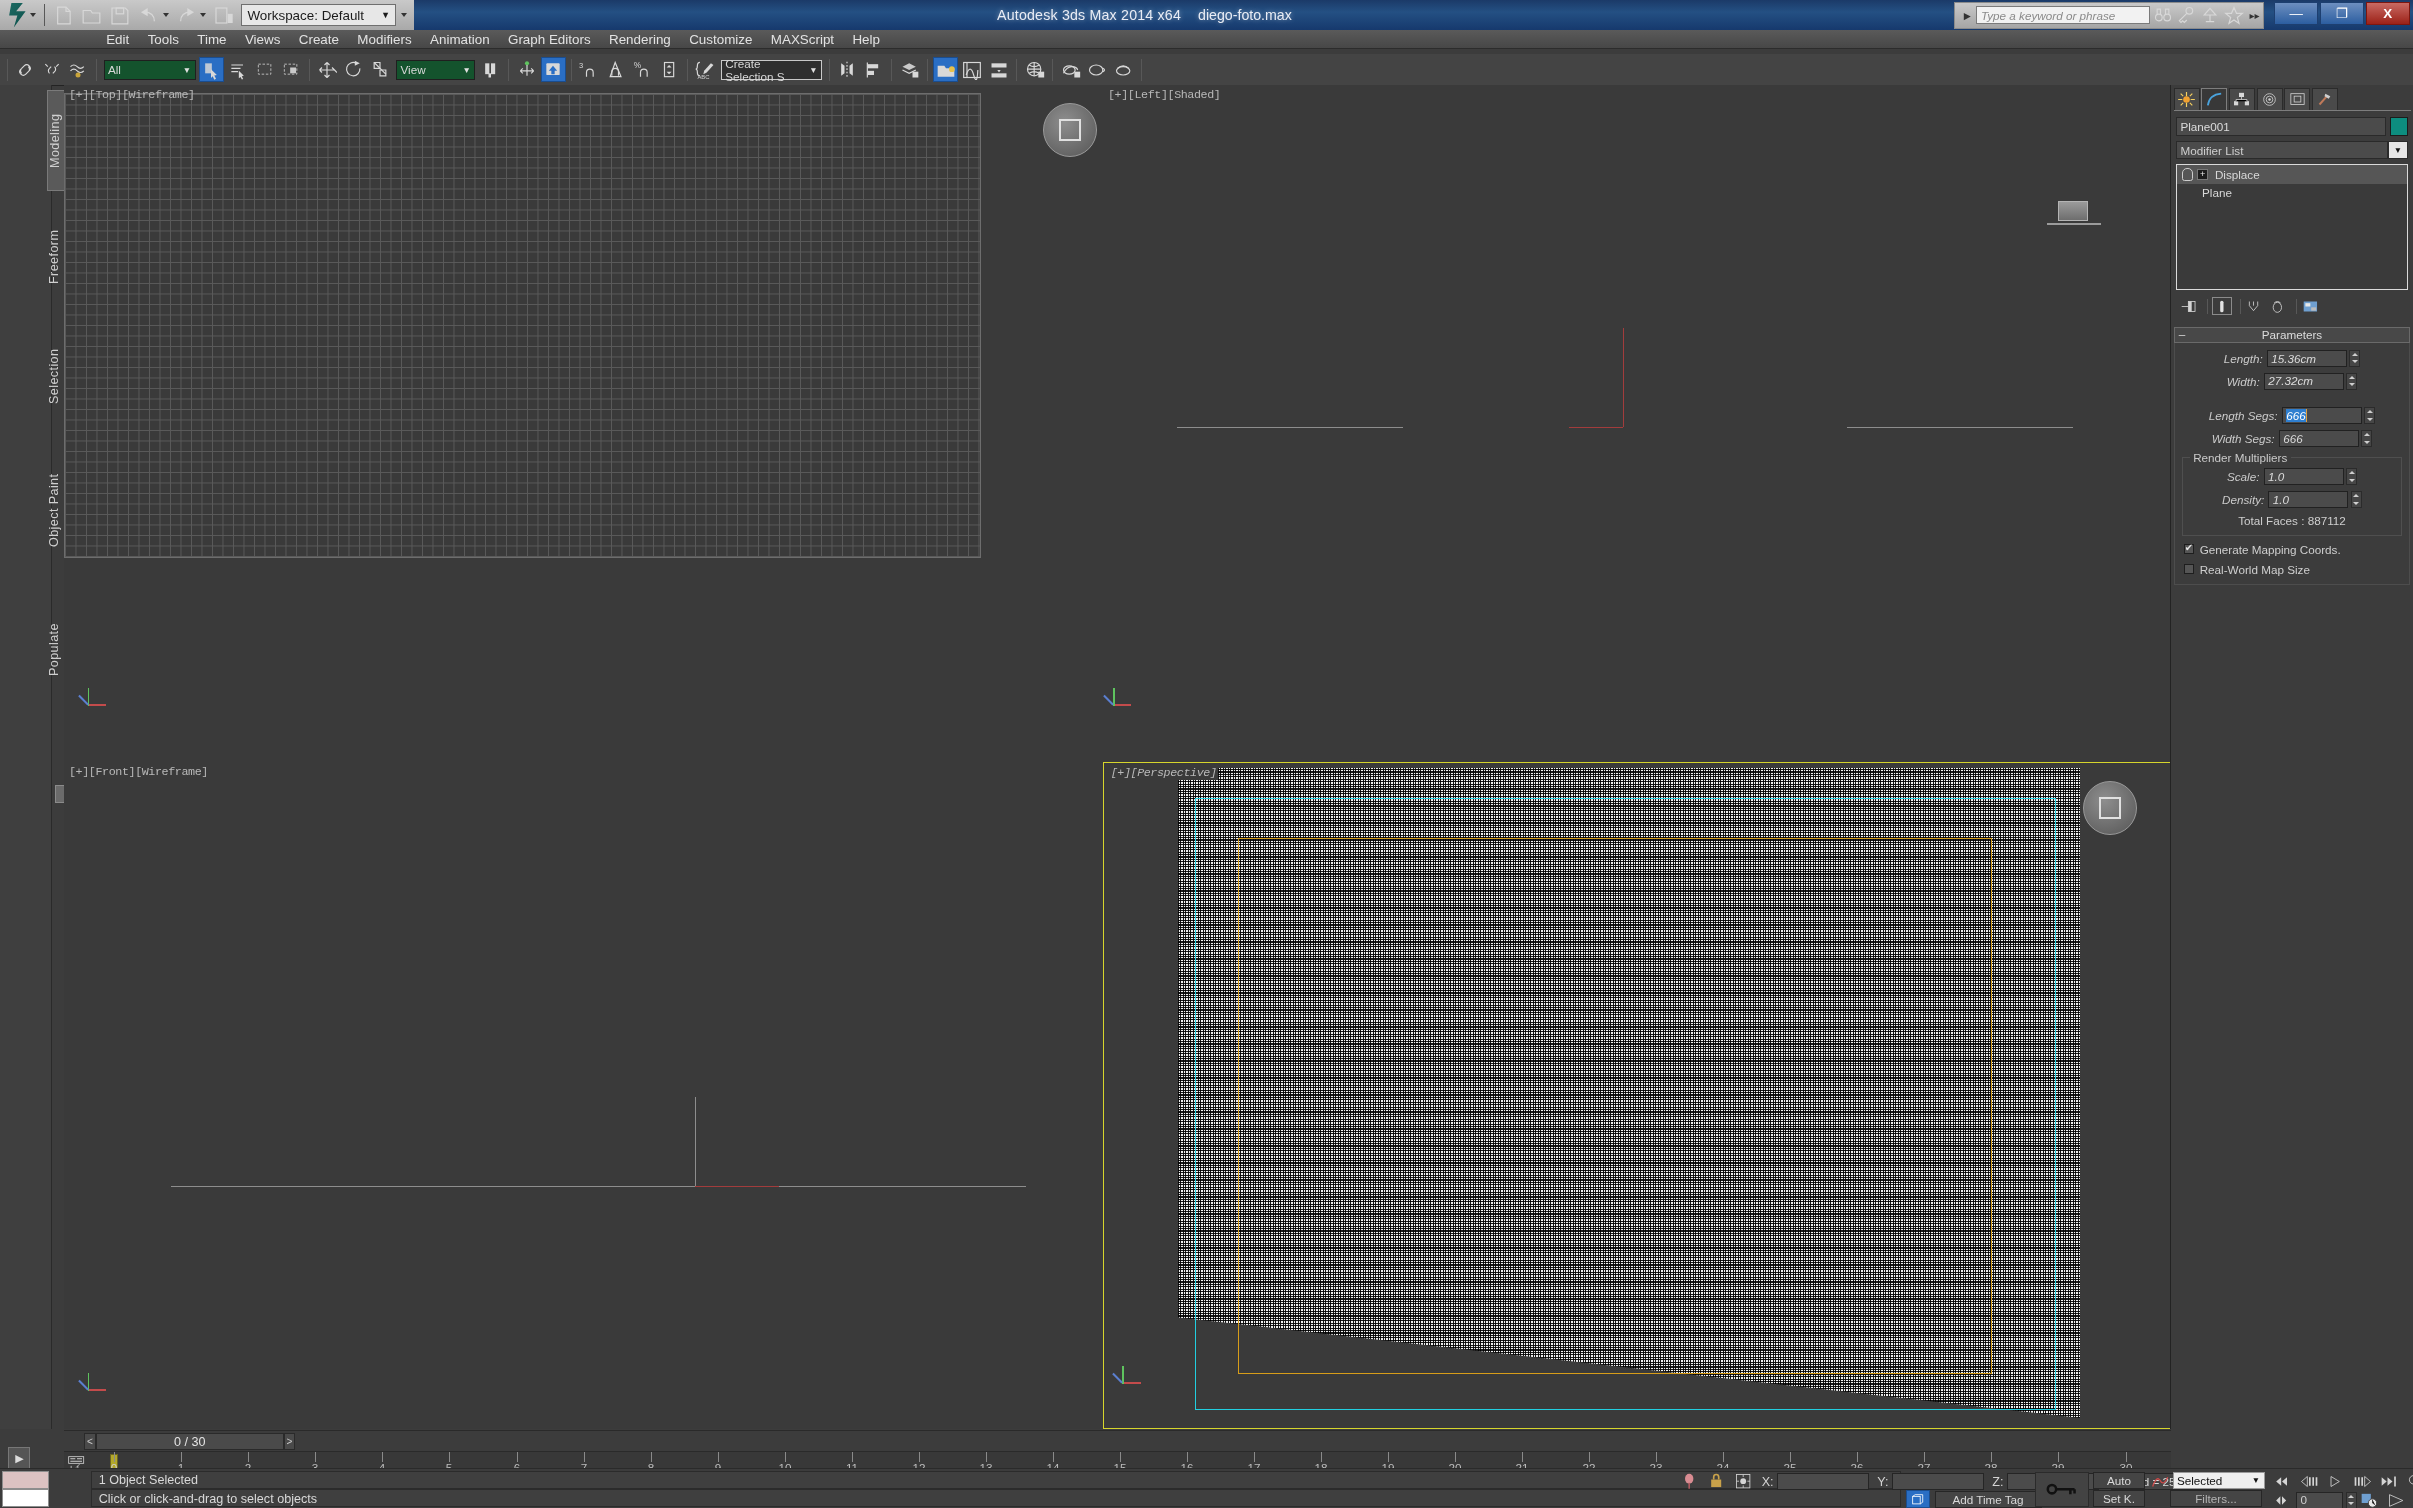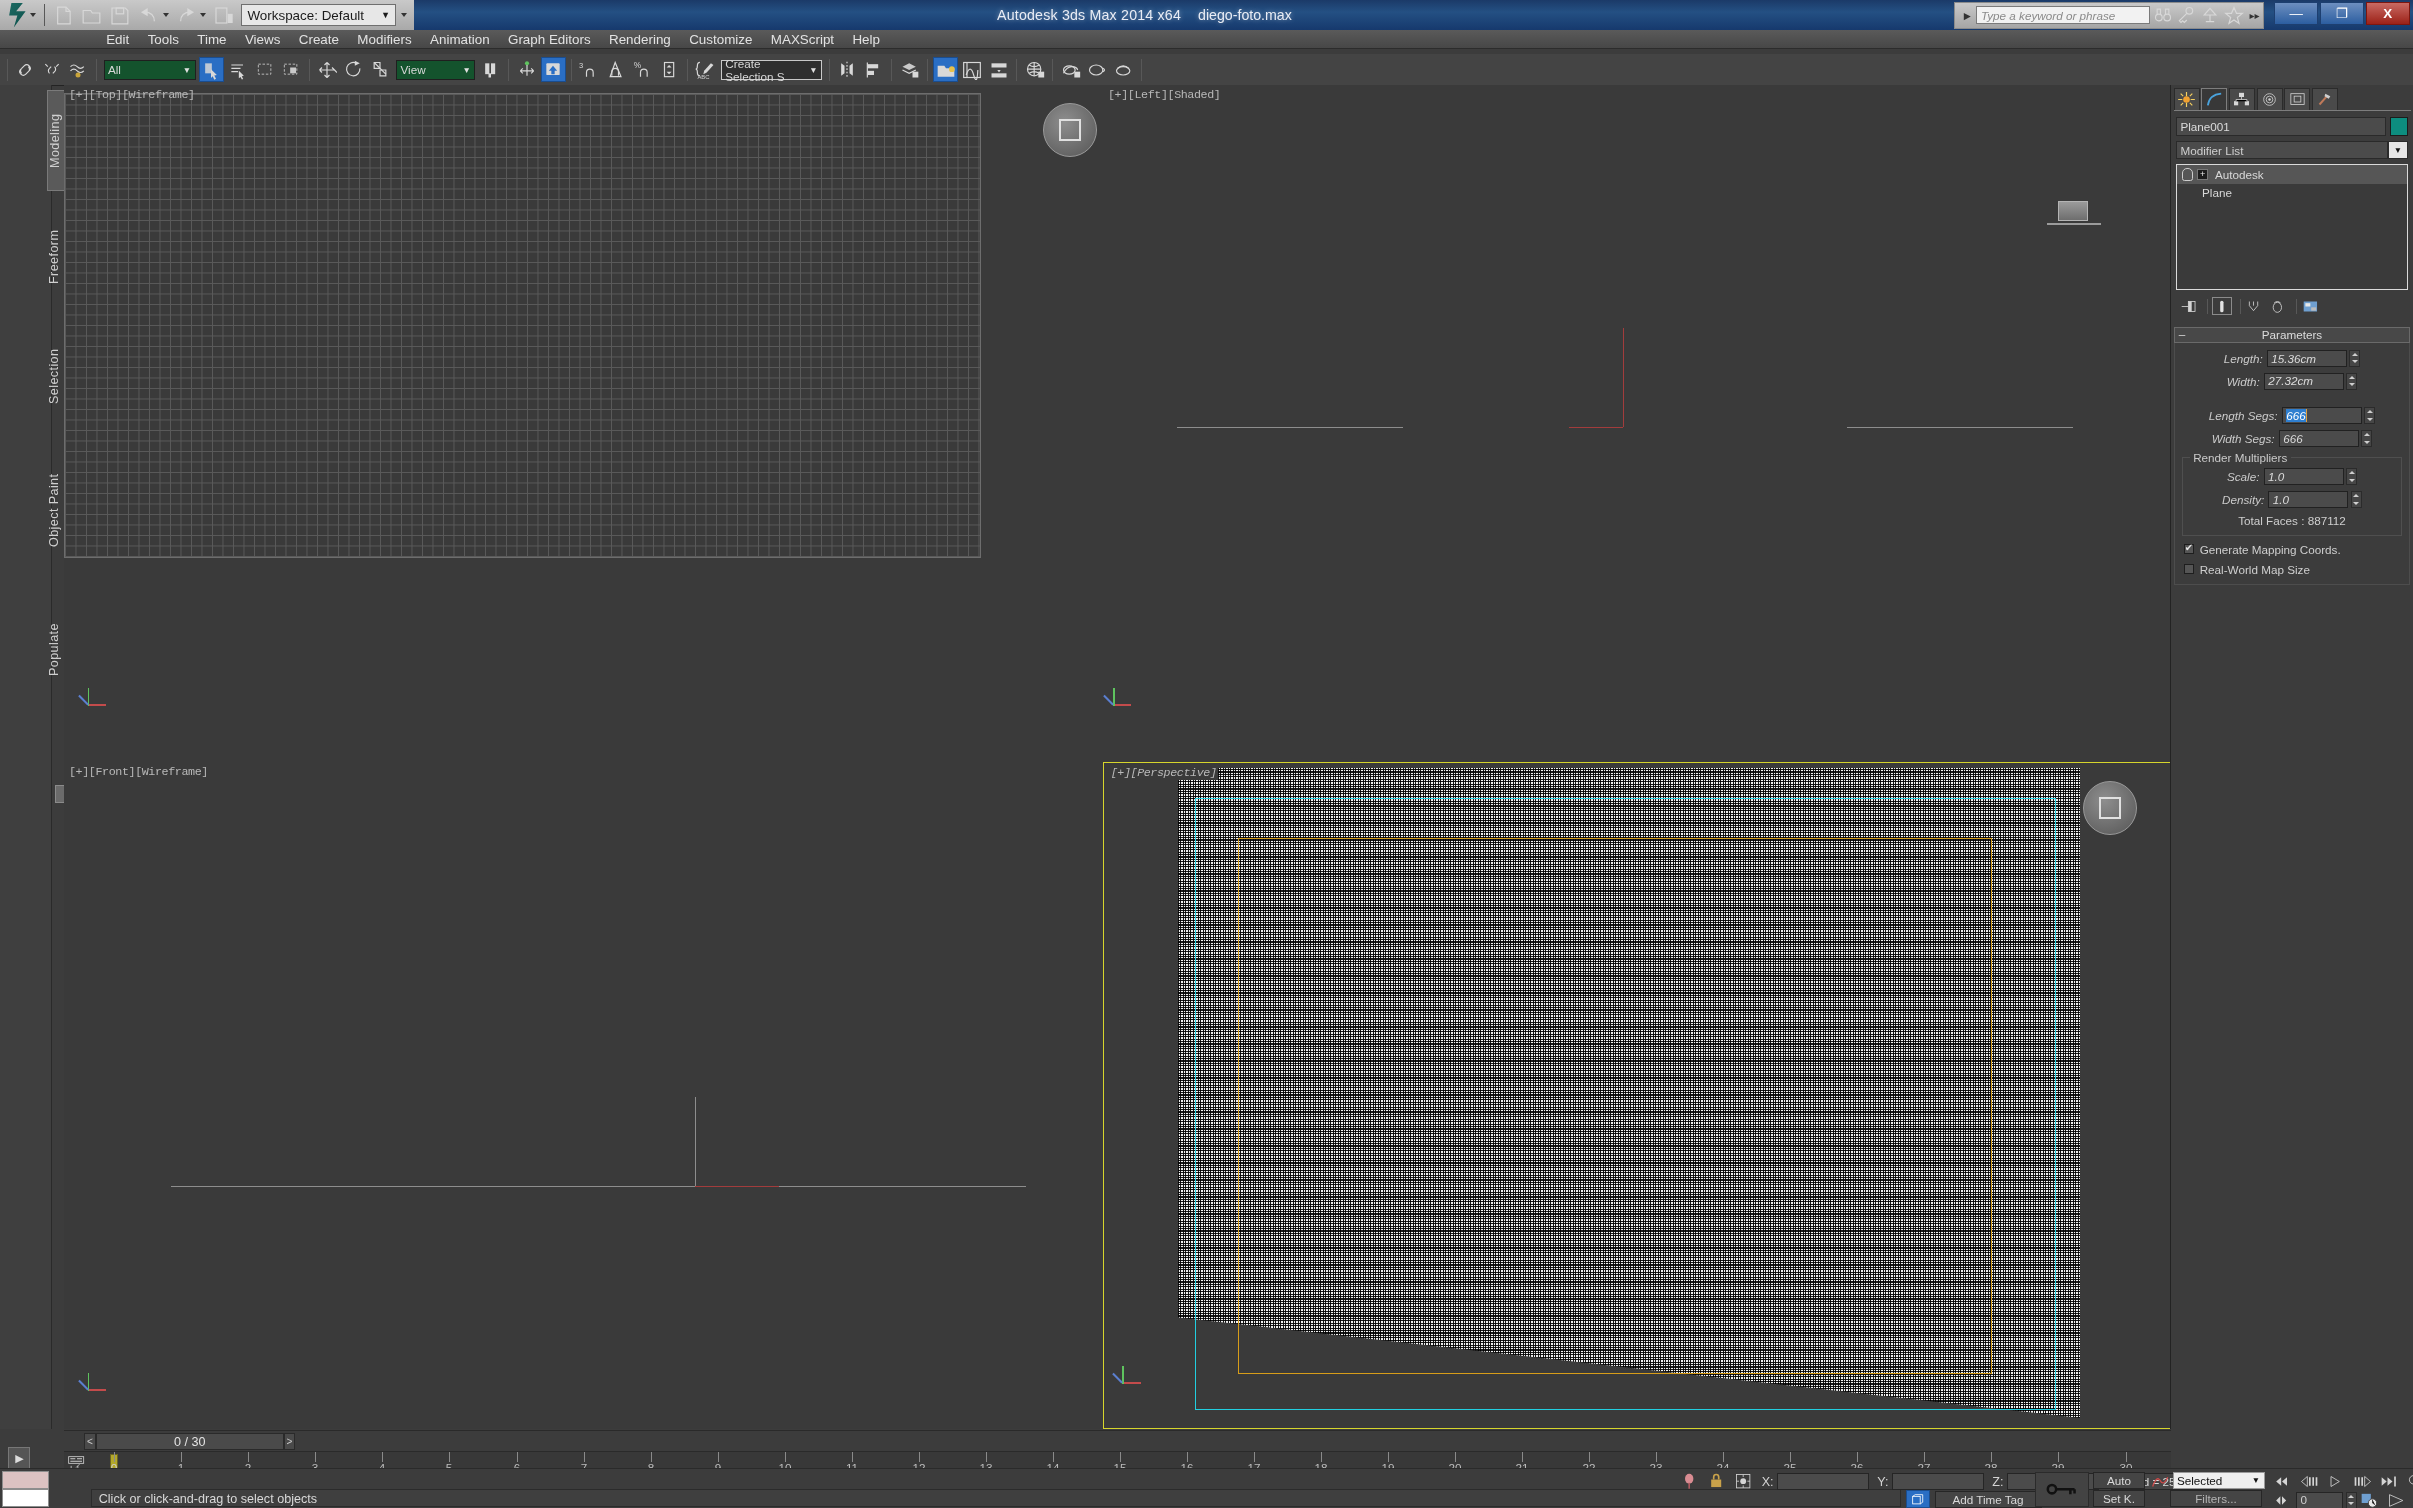--- a/index.html
+++ b/index.html
@@ -614,21 +614,21 @@
 
   <div class="modlist">
     <div class="f">Modifier List</div>
     <div class="d">▼</div>
   </div>
 
   <div class="stack">
     <div class="st-row hl">
       <div class="bulb"></div>
       <div class="plusbx">+</div>
-      <span>Autodesk</span>
+      <span>Displace</span>
     </div>
     <div class="st-row">
       <span style="margin-left:20px">Plane</span>
     </div>
   </div>
 
   <div class="stackbtns">
     <div class="sbtn">
       <svg width="18.4" height="15" viewBox="0 0 22 18">
           <path stroke="#d4d4d4" fill="none" d="M2 9h8"></path>
@@ -828,20 +828,21 @@
       <div class="tick" style="left: 2062px;"></div>
       <div class="tlab" style="left: 2062px;">30</div>
       <div class="tick" style="left: 50px;"></div>
     </div>
 </div>
 
 <div id="statusbar">
   <div class="sb-mini a"></div>
   <div class="sb-mini b"></div>
 
+  <div class="sb-text" style="top:1.7px;">1 Object Selected</div>
   <div class="sb-text" style="top:20px;">Click or click-and-drag to select objects</div>
 
   <div style="position:absolute;left:1676px;top:2.5px;display:flex;align-items:center;">
     <div class="navicon">
       <svg width="18.4" height="18.4" viewBox="0 0 22 22">
           <ellipse fill="#d98c92" cx="11" cy="8" rx="5" ry="6"></ellipse>
           <path stroke="#b05a60" stroke-width="2" d="M11 13v7"></path>
         </svg>
       </div>
     <div class="navicon">

